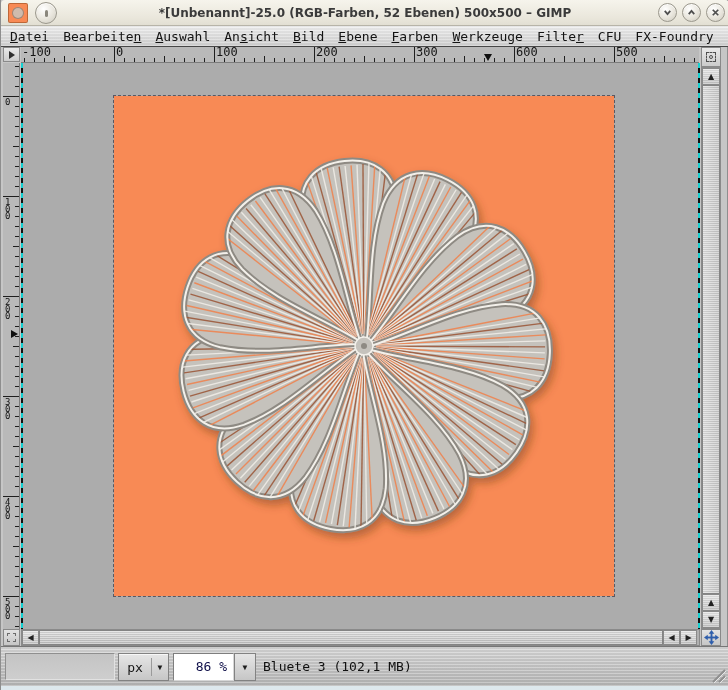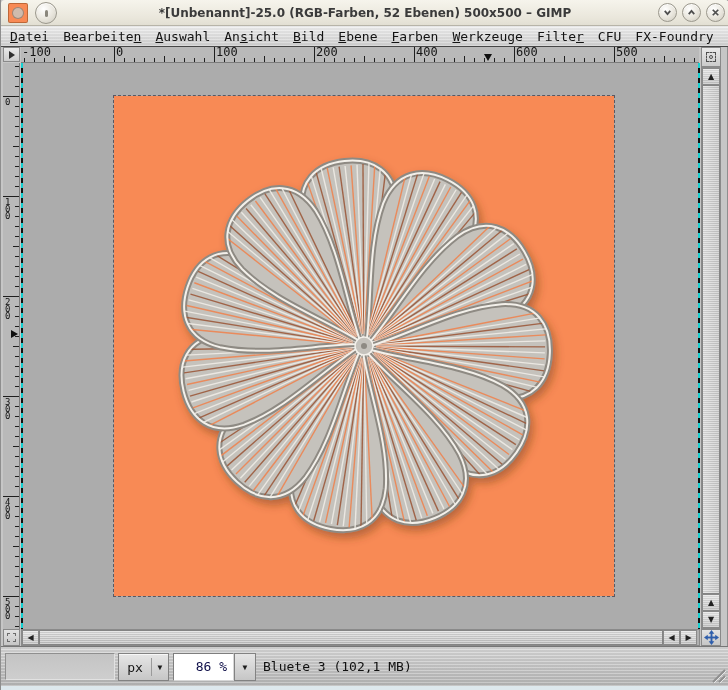--- a/index.html
+++ b/index.html
@@ -209,21 +209,21 @@
       <div class="htick" style="left: 623px; height: 4px;"></div>
       <div class="htick" style="left: 633px; height: 4px;"></div>
       <div class="htick" style="left: 643px; height: 6px;"></div>
       <div class="htick" style="left: 653px; height: 4px;"></div>
       <div class="htick" style="left: 663px; height: 4px;"></div>
       <div class="htick" style="left: 673px; height: 4px;"></div>
       <div class="hlabel" style="left: 1px;">-100</div>
       <div class="hlabel" style="left: 95px;">0</div>
       <div class="hlabel" style="left: 195px;">100</div>
       <div class="hlabel" style="left: 295px;">200</div>
-      <div class="hlabel" style="left: 395px;">400</div>
+      <div class="hlabel" style="left: 395px;">300</div>
       <div class="hlabel" style="left: 495px;">600</div>
       <div class="hlabel" style="left: 595px;">500</div>
       <div class="h-marker" style="left: 463px;"></div>
     </div>
   <div class="zoomfit-btn">
     <span class="sq"></span>
     <span class="mag"></span>
   </div>
   <div class="v-ruler">
       <div class="vtick" style="top: 3px; width: 4px;"></div>

